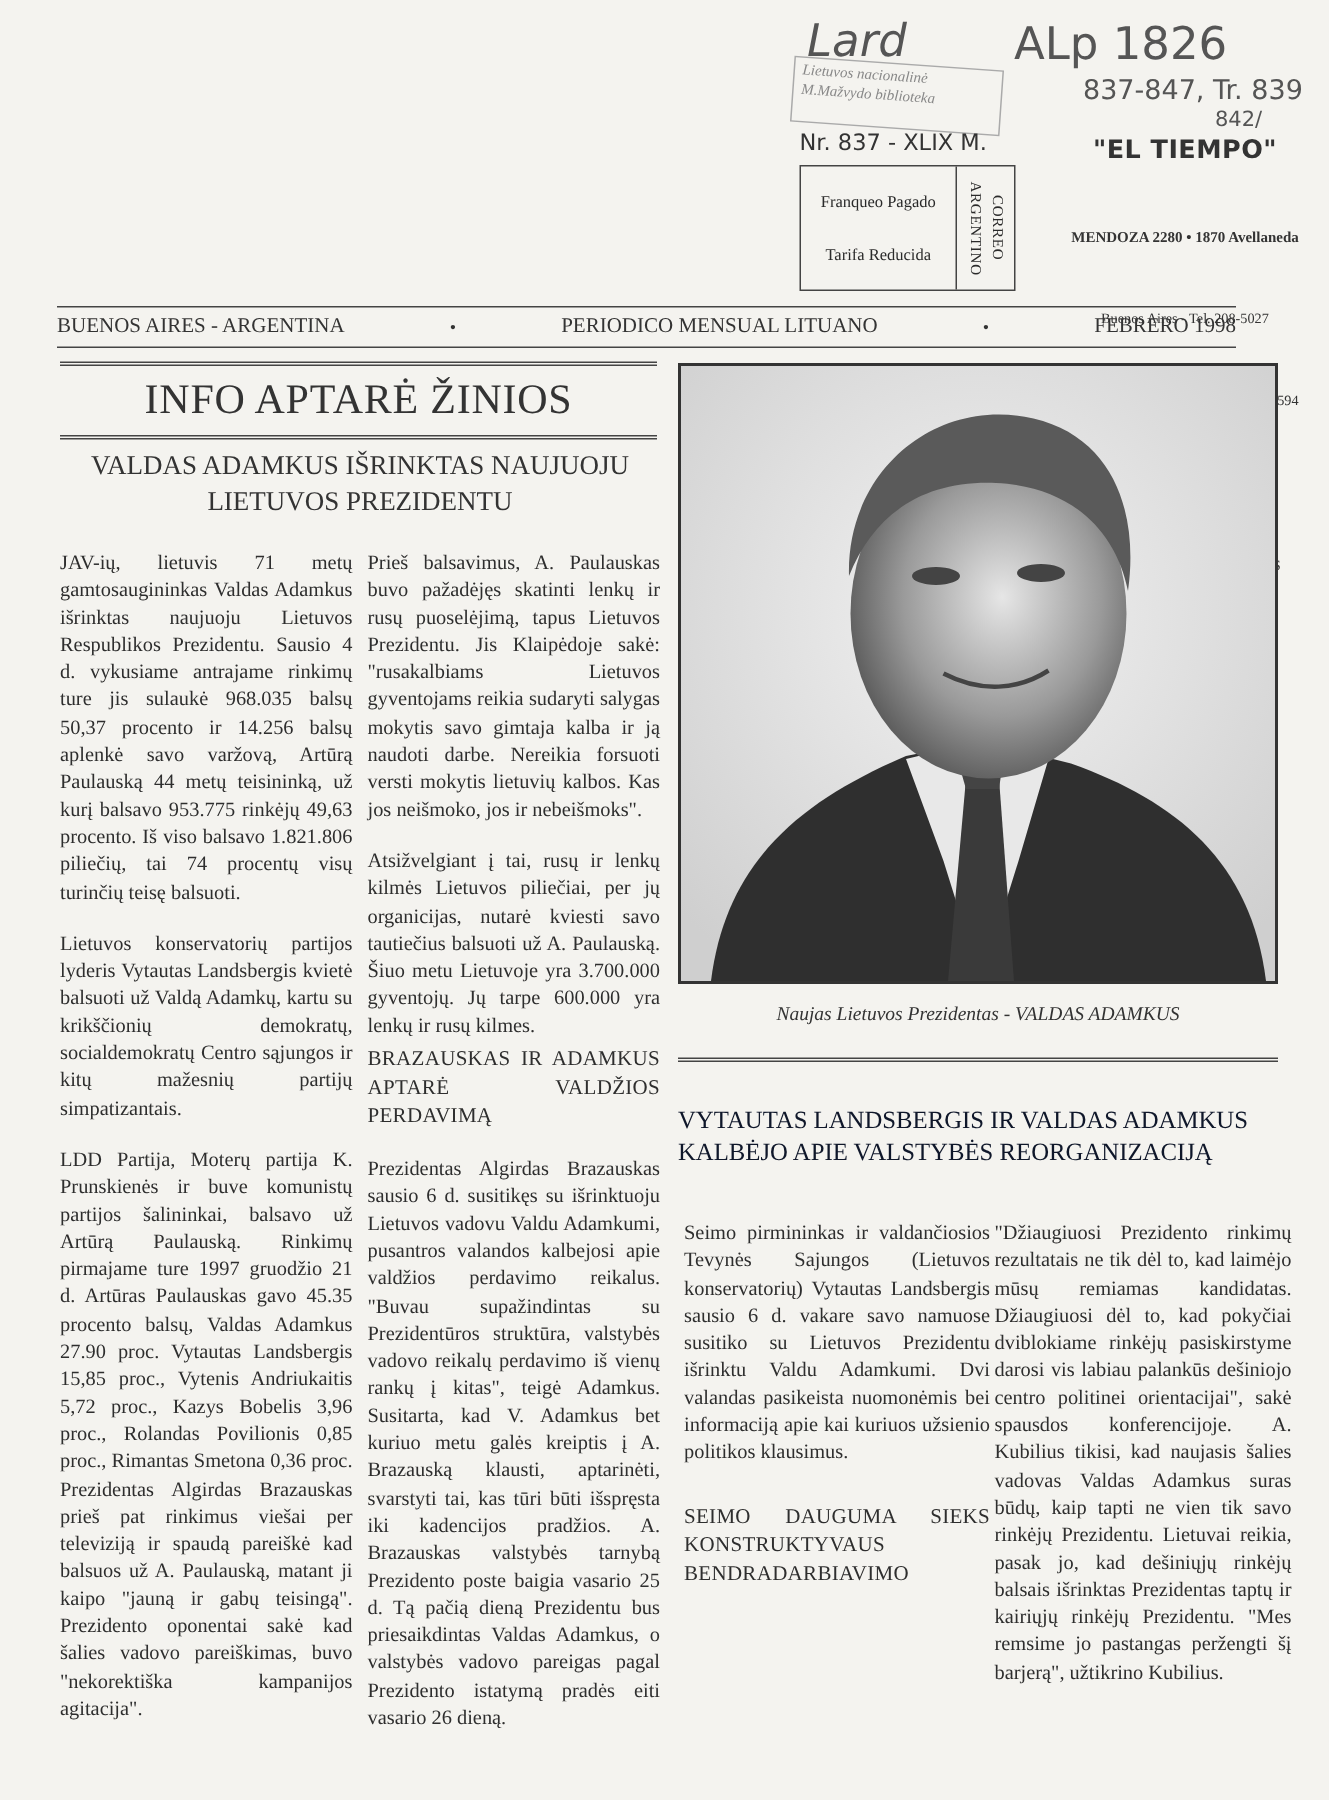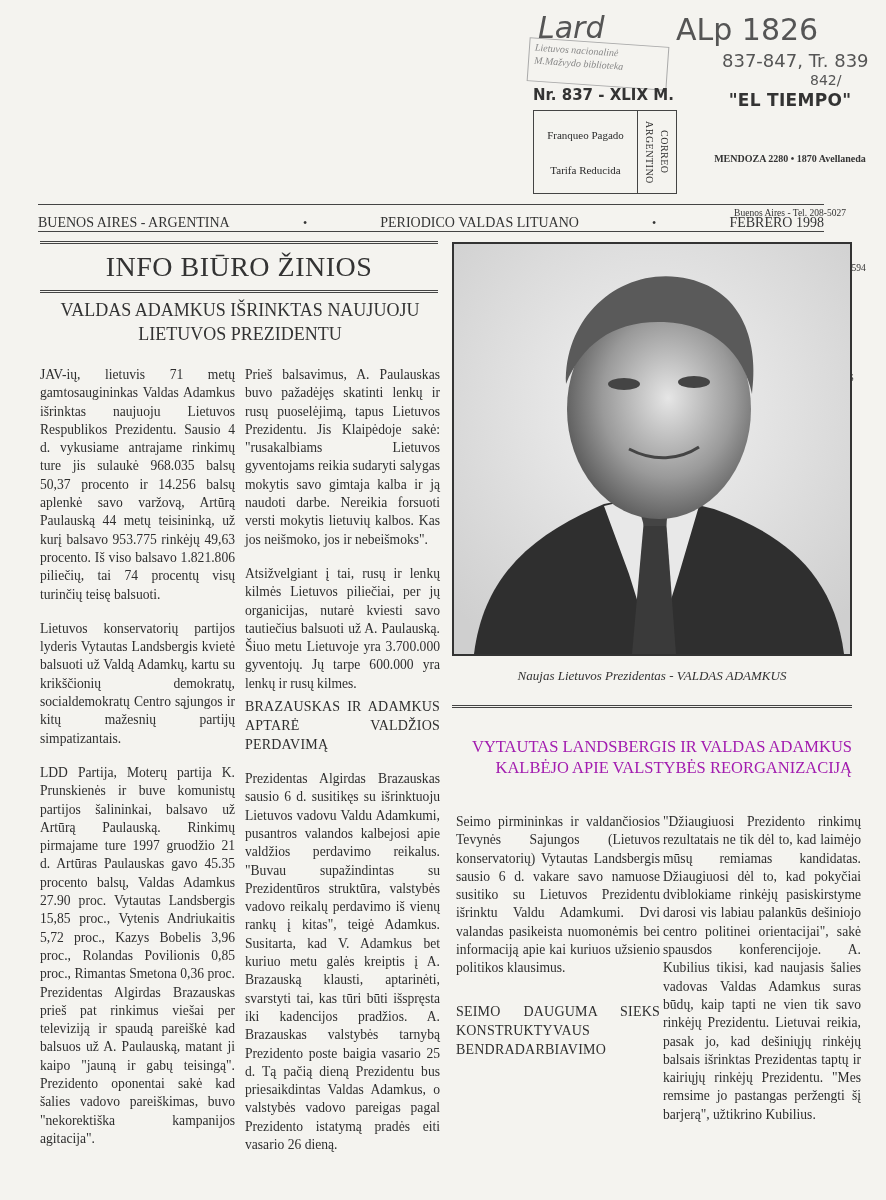--- a/index.html
+++ b/index.html
@@ -27,21 +27,21 @@
   }
 
   .stamp {
     position: absolute; left: 528px; top: 42px; width: 128px; height: 38px;
     border: 1px solid #aaa; transform: rotate(4deg);
     font-family: "Liberation Serif", serif; font-style: italic;
     font-size: 10px; line-height: 13px; color: #888; padding: 2px 5px;
   }
   .issue-no {
     position: absolute; left: 533px; top: 86px;
-    font-family: "DejaVu Sans", sans-serif; font-weight: bold; font-size: 15px; color: #333;
+    font-family: "DejaVu Sans", sans-serif; font-weight: normal; font-size: 15px; color: #333;
   }
   .postal-box {
     position: absolute; left: 533px; top: 110px; width: 142px; height: 82px;
     border: 1px solid #444; display: flex;
   }
   .postal-left { flex: 1; display: flex; flex-direction: column; justify-content: space-around; align-items: center; font-size: 11px; padding: 6px 0; }
   .postal-right { width: 38px; border-left: 1px solid #444; display: flex; flex-direction: row-reverse; justify-content: center; gap: 4px; align-items: center; }
   .vert { writing-mode: vertical-rl; font-size: 10px; letter-spacing: 0.5px; }
 
   .hw { position: absolute; font-family: "DejaVu Sans", sans-serif; color: #555; font-weight: normal; }
@@ -51,21 +51,21 @@
   .hw4 { left: 810px; top: 72px; font-size: 14px; }
 
   .eltiempo { position: absolute; left: 700px; top: 90px; width: 180px; text-align: center; }
   .eltiempo-title { font-family: "DejaVu Sans", sans-serif; font-weight: bold; font-size: 17px; color: #333; letter-spacing: 0.3px; }
   .eltiempo-line { font-size: 9.5px; line-height: 13px; color: #333; margin-top: 42px; }
   .eltiempo-line.b { font-weight: bold; font-size: 10px; }
 
   .dateline {
     position: absolute; left: 38px; top: 204px; width: 786px; height: 26px;
     border-top: 1.5px solid #444; border-bottom: 1.5px solid #444;
-    display: flex; align-items: flex-end; justify-content: space-between;
+    display: flex; align-items: center; justify-content: space-between;
     font-size: 14px; color: #333;
   }
   .dateline .dot { font-size: 12px; }
 
   
   .section-head {
     position: absolute; left: 40px; top: 241px; width: 398px; height: 46px;
     border-top: 3px double #444; border-bottom: 3px double #444;
     text-align: center; font-size: 28px; line-height: 46px; color: #333; letter-spacing: 0.5px;
   }
@@ -87,22 +87,22 @@
     border: 2px solid #333; background: #dcdcdc; overflow: hidden;
   }
   .photo-frame svg { position: absolute; left: 0; top: 0; }
   .caption {
     position: absolute; left: 452px; top: 668px; width: 400px; text-align: center;
     font-style: italic; font-size: 13px; color: #333;
   }
   .rule-double { position: absolute; left: 452px; top: 705px; width: 400px; border-top: 3px double #444; }
 
   .headline2 {
-    position: absolute; left: 452px; top: 736px; width: 400px; text-align: right;
-    font-size: 16.5px; line-height: 21px; color: #a21caf;
+    position: absolute; left: 452px; top: 736px; width: 400px; text-align: left;
+    font-size: 16.5px; line-height: 21px; color: #0f172a;
   }
   .col3 { left: 456px; top: 797px; width: 204px; }
   .col4 { left: 663px; top: 797px; width: 198px; }
   .col3 .subhead { margin-top: 24px; margin-bottom: 21px; }
 </style>
 </head>
 <body>
 
 <div class="page">
 
@@ -135,26 +135,26 @@
     <div class="eltiempo-line b">MENDOZA 2280 • 1870 Avellaneda</div>
     <div class="eltiempo-line">Buenos Aires - Tel. 208-5027</div>
     <div class="eltiempo-line">R. N. de la Prop. Intelectual Nº 888.594</div>
     <div class="eltiempo-line">Director Resp. y Propietario</div>
     <div class="eltiempo-line">Padre LIETUVOS STEIGVILAS</div>
   </div>
 
   <div class="dateline">
     <span>BUENOS AIRES - ARGENTINA</span>
     <span class="dot">•</span>
-    <span>PERIODICO VALDAS LITUANO</span>
+    <span>PERIODICO MENSUAL LITUANO</span>
     <span class="dot">•</span>
     <span>FEBRERO 1998</span>
   </div>
 
-  <div class="section-head">INFO BIŪRO ŽINIOS</div>
+  <div class="section-head">INFO APTARĖ ŽINIOS</div>
 
   <div class="headline">
     <div>VALDAS ADAMKUS IŠRINKTAS NAUJUOJU</div>
     <div>LIETUVOS PREZIDENTU</div>
   </div>
 
   <div class="col col1">
     <p>JAV-ių, lietuvis 71 metų gamtosaugininkas Valdas Adamkus išrinktas naujuoju Lietuvos Respublikos Prezidentu. Sausio 4 d. vykusiame antrajame rinkimų ture jis sulaukė 968.035 balsų 50,37 procento ir 14.256 balsų aplenkė savo varžovą, Artūrą Paulauską 44 metų teisininką, už kurį balsavo 953.775 rinkėjų 49,63 procento. Iš viso balsavo 1.821.806 piliečių, tai 74 procentų visų turinčių teisę balsuoti.</p>
     <p>Lietuvos konservatorių partijos lyderis Vytautas Landsbergis kvietė balsuoti už Valdą Adamkų, kartu su krikščionių demokratų, socialdemokratų Centro sąjungos ir kitų mažesnių partijų simpatizantais.</p>
     <p>LDD Partija, Moterų partija K. Prunskienės ir buve komunistų partijos šalininkai, balsavo už Artūrą Paulauską. Rinkimų pirmajame ture 1997 gruodžio 21 d. Artūras Paulauskas gavo 45.35 procento balsų, Valdas Adamkus 27.90 proc. Vytautas Landsbergis 15,85 proc., Vytenis Andriukaitis 5,72 proc., Kazys Bobelis 3,96 proc., Rolandas Povilionis 0,85 proc., Rimantas Smetona 0,36 proc. Prezidentas Algirdas Brazauskas prieš pat rinkimus viešai per televiziją ir spaudą pareiškė kad balsuos už A. Paulauską, matant ji kaipo "jauną ir gabų teisingą". Prezidento oponentai sakė kad šalies vadovo pareiškimas, buvo "nekorektiška kampanijos agitacija".</p>

